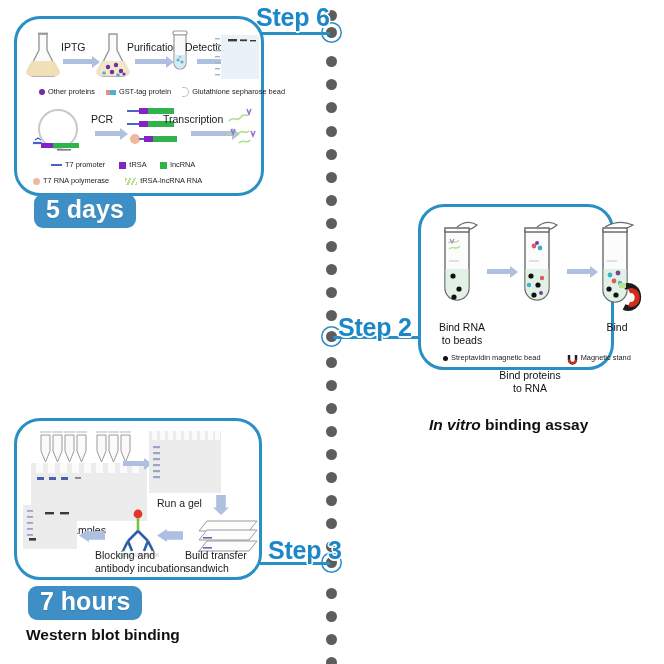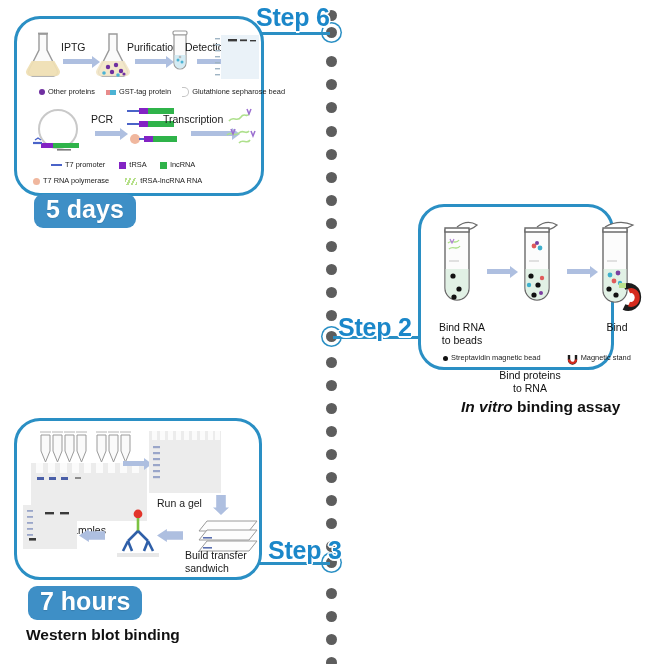--- a/index.html
+++ b/index.html
@@ -313,21 +313,21 @@
       <span class="sw" style="width:11px;height:11px;margin-left:24px;position:relative;top:1px;">
         <svg width="11" height="11" viewBox="0 0 11 11">
           <path d="M2 1 v5 a3.5 3.5 0 0 0 7 0 v-5" fill="none" stroke="#1d1d1d" stroke-width="2.4"></path>
           <path d="M2 5.5 a3.5 3.5 0 0 0 7 0" fill="none" stroke="#d52b1e" stroke-width="2.4"></path>
         </svg>
       </span><span>Magnetic stand</span>
     </div>
   </div>
 
 
-  <div class="caption" style="left:429px;top:397px;margin-left:32px;">
+  <div class="caption" style="left:429px;top:415px;">
     <i>In vitro</i><span> binding assay</span>
   </div>
 
   <div class="conn" style="left:258px;top:562px;width:72px;height:3px;"></div>
   <div class="step-label" style="left:268px;top:536px;">Step 3</div>
 
   <div class="panel" style="left:14px;top:418px;width:248px;height:162px;">
 
     <div class="pos" style="left:22px;top:8px;">
       <svg width="92" height="36" viewBox="0 0 92 36">
@@ -432,20 +432,24 @@
     <div class="pos" style="left:96px;top:88px;">
       <svg width="50" height="52" viewBox="0 0 50 52">
         <circle cx="25" cy="5" r="4.4" fill="#e2352b"></circle>
         <path d="M25 9 v13" stroke="#7cc242" stroke-width="2.6"></path>
         <path d="M25 22 l-10 10 M25 22 l10 10" stroke="#2f5fa8" stroke-width="2.6" fill="none"></path>
         <path d="M15 32 l-5 10 M15 32 l4 10" stroke="#2f5fa8" stroke-width="2.6" fill="none"></path>
         <path d="M35 32 l5 10 M35 32 l-4 10" stroke="#2f5fa8" stroke-width="2.6" fill="none"></path>
         <rect x="4" y="44" width="42" height="4" fill="#e8e8e8"></rect>
       </svg>
     </div>
+    <div class="lbl" style="left:78px;top:128px;">
+      <div>Blocking and</div>
+      <div>antibody incubation</div>
+    </div>
 
     <div class="arrow-b" style="left:62px;top:108px;width:26px;height:13px;background:#aebfe0;
                 clip-path:polygon(100% 18%,100% 82%,38% 82%,38% 100%,0 50%,38% 0,38% 18%);"></div>
 
     <div class="pos" style="left:6px;top:84px;">
       <svg width="54" height="44" viewBox="0 0 54 44">
         <rect x="0" y="0" width="54" height="44" fill="#ececec"></rect>
         <g fill="#9aa6c9">
           <rect x="4" y="5" width="6" height="1.8"></rect>
             <rect x="4" y="11" width="6" height="1.8"></rect>

